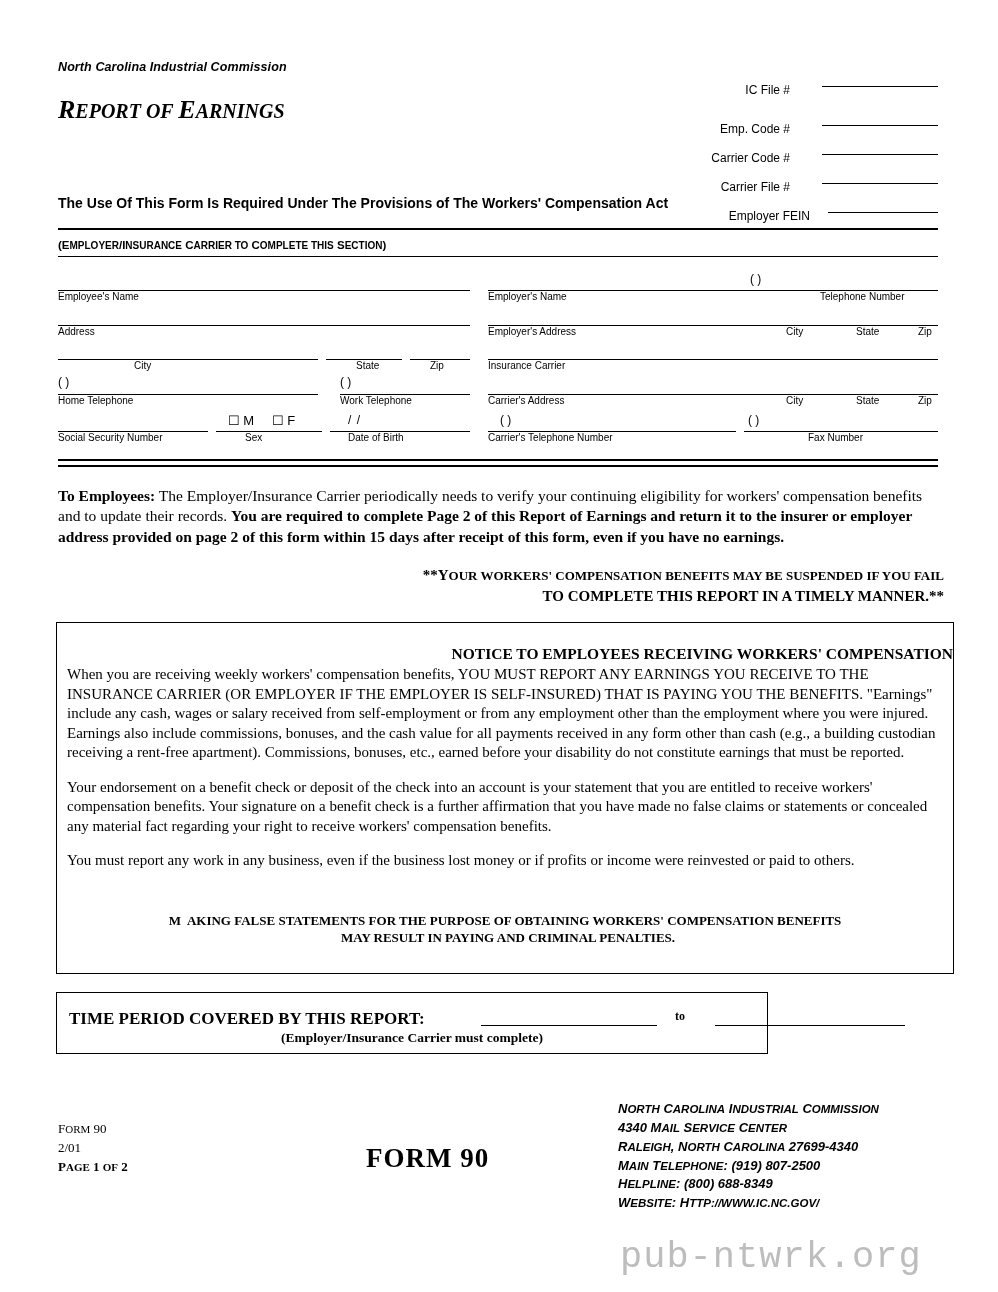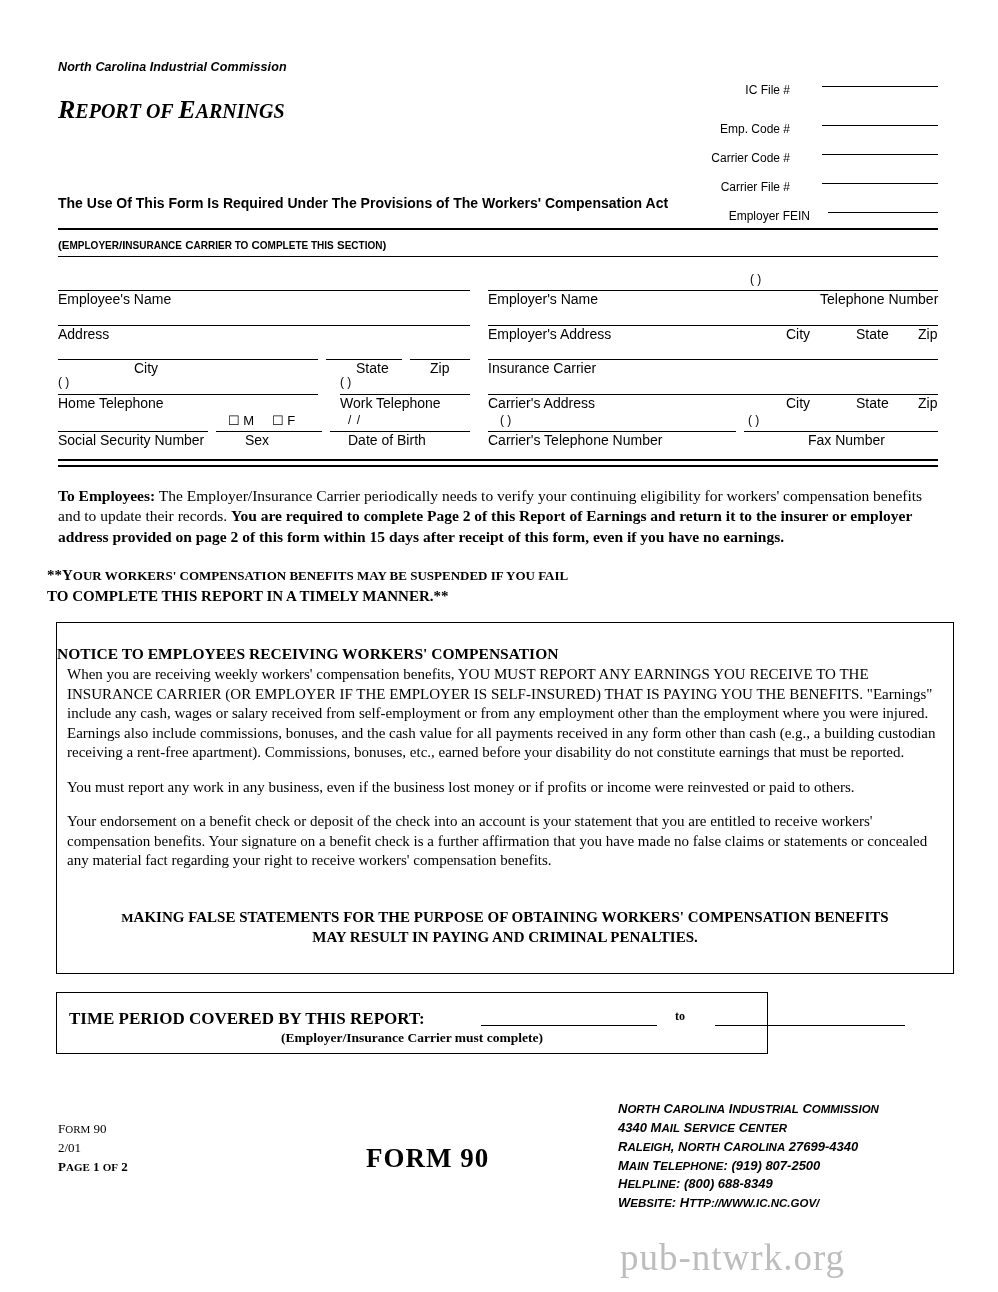--- a/index.html
+++ b/index.html
@@ -47,21 +47,21 @@
     font-family:"Liberation Sans", sans-serif;
     font-weight:bold; font-size:11.5px;
   }
   .section-caption .sc { font-size:10px; }
 
   
   .fline { position:absolute; border-bottom:1px solid #000; }
   .flab {
     position:absolute;
     font-family:"Liberation Sans", sans-serif;
-    font-size:14px;
+    font-size:10px;
     white-space:nowrap;
   }
   .paren {
     position:absolute;
     font-family:"Liberation Sans", sans-serif;
     font-size:12px;
   }
   .sexbox {
     position:absolute;
     font-family:"Liberation Sans", sans-serif;
@@ -76,45 +76,45 @@
 
   
   .toemp {
     position:absolute; left:58px; top:486px; width:882px;
     font-size:15.5px; line-height:1.32;
     text-align:left;
   }
   .toemp b { font-weight:bold; }
 
   .warn {
-    position:absolute; left:47px; top:565px; width:882px;
-    text-align:left; font-weight:bold; font-size:15px; line-height:1.4;
+    position:absolute; left:62px; top:565px; width:882px;
+    text-align:right; font-weight:bold; font-size:15px; line-height:1.4;
   }
   .warn .sc { font-size:13px; }
 
   
   .noticebox {
     position:absolute; left:56px; top:622px; width:898px; height:352px;
     border:1px solid #000;
     box-sizing:border-box;
   }
   .notice-title {
     position:absolute; left:0; top:22px; width:100%;
-    text-align:left; font-weight:bold; font-size:15.5px;
+    text-align:right; font-weight:bold; font-size:15.5px;
   }
   .notice-body {
     position:absolute; left:10px; top:42px; width:878px;
     font-size:15px; line-height:1.3;
   }
   .notice-body p { margin:0 0 15px 0; }
   .notice-foot {
     position:absolute; left:0; bottom:26px; width:100%;
     text-align:center; font-weight:bold; font-size:13px; line-height:1.35;
   }
-  .notice-foot .sc { font-size:15px; }
+  .notice-foot .sc { font-size:13px;padding-left:6px; }
 
   
   .timebox {
     position:absolute; left:56px; top:992px; width:712px; height:62px;
     border:1px solid #000; box-sizing:border-box;
   }
   .time-label {
     position:absolute; left:12px; top:16px;
     font-weight:bold; font-size:17px;
   }
@@ -137,21 +137,21 @@
   }
   .footer-right {
     position:absolute; left:618px; top:1100px;
     font-family:"Liberation Sans", sans-serif;
     font-style:italic; font-weight:bold; font-size:13px; line-height:1.45;
   }
   .footer-right .sc { font-size:11.5px; }
 
   .watermark {
     position:absolute; left:620px; top:1236px;
-    font-family:Liberation Serif, serif;
+    font-family:Liberation Mono, monospace;
     font-size:37px; color:#bdbdbd; letter-spacing:1px;
     white-space:nowrap;
   }
 </style>
 </head>
 <body>
 
 <div class="page">
 
   <div class="agency">North Carolina Industrial Commission</div>
@@ -259,22 +259,22 @@
 
   <div class="warn">
     <div>**Y<span class="sc">OUR WORKERS' COMPENSATION BENEFITS MAY BE SUSPENDED IF YOU FAIL</span></div>
     <div>TO COMPLETE THIS REPORT IN A TIMELY MANNER.**</div>
   </div>
 
   <div class="noticebox">
     <div class="notice-title">NOTICE TO EMPLOYEES RECEIVING WORKERS' COMPENSATION</div>
     <div class="notice-body">
       <p>When you are receiving weekly workers' compensation benefits, YOU MUST REPORT ANY EARNINGS YOU RECEIVE TO THE INSURANCE CARRIER (OR EMPLOYER IF THE EMPLOYER IS SELF-INSURED) THAT IS PAYING YOU THE BENEFITS. "Earnings" include any cash, wages or salary received from self-employment or from any employment other than the employment where you were injured.  Earnings also include commissions, bonuses, and the cash value for all payments received in any form other than cash (e.g., a building custodian receiving a rent-free apartment).  Commissions, bonuses, etc., earned before your disability do not constitute earnings that must be reported.</p>
+      <p>Your endorsement on a benefit check or deposit of the check into an account is your statement that you are entitled to receive workers' compensation benefits.  Your signature on a benefit check is a further affirmation that you have made no false claims or statements or concealed any material fact regarding your right to receive workers' compensation benefits.</p>
       <p>You must report any work in any business, even if the business lost money or if profits or income were reinvested or paid to others.</p>
-      <p>Your endorsement on a benefit check or deposit of the check into an account is your statement that you are entitled to receive workers' compensation benefits.  Your signature on a benefit check is a further affirmation that you have made no false claims or statements or concealed any material fact regarding your right to receive workers' compensation benefits.</p>
     </div>
     <div class="notice-foot">
       <div>M<span class="sc">AKING FALSE STATEMENTS FOR THE PURPOSE OF OBTAINING WORKERS' COMPENSATION  BENEFITS</span></div>
       <div class="sc">MAY RESULT IN PAYING AND CRIMINAL PENALTIES.</div>
     </div>
   </div>
 
   <div class="timebox">
     <div class="time-label">TIME PERIOD COVERED BY THIS REPORT:</div>
     <div class="tline" style="left:424px; top:32px; width:176px;"></div>

